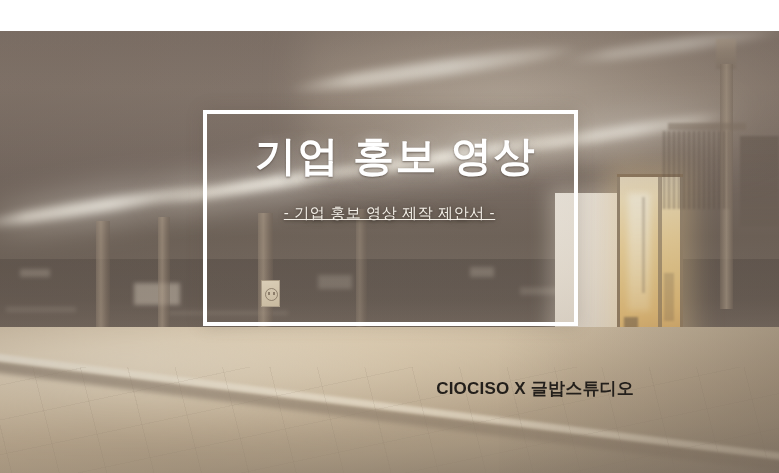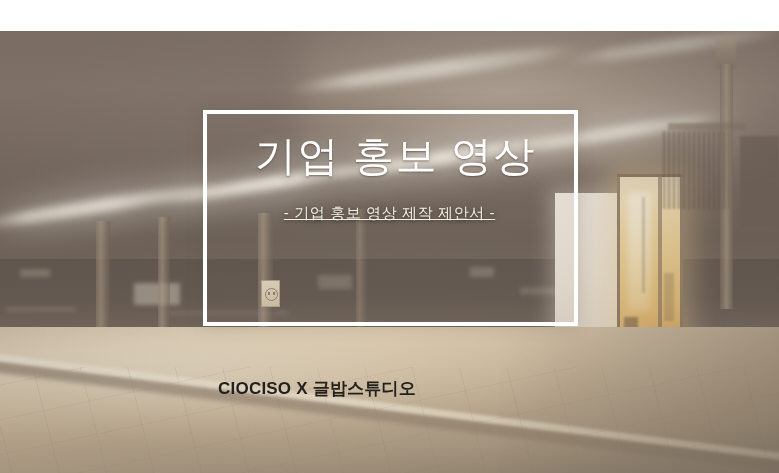--- a/index.html
+++ b/index.html
@@ -258,21 +258,21 @@
   
   .text-block {
     position:absolute; left:0; top:131px;
     width:779px;
     text-align:center;
     z-index:30;
   }
   .title-line {
     color:#ffffff;
     font-size:41px;
-    font-weight:normal;
+    font-weight:bold;
     line-height:50px;
     letter-spacing:1.5px;
     text-shadow:
       0 1px 2px rgba(58,48,40,.55),
       0 0 12px rgba(255,252,244,.35),
       0 3px 9px rgba(58,48,40,.30);
     padding-left: 12px;
   }
   .subtitle {
     margin-top:23px;
@@ -281,21 +281,21 @@
     font-weight:normal;
     letter-spacing:.6px;
     text-shadow:0 1px 3px rgba(54,45,38,.70), 0 0 8px rgba(58,48,40,.45);
     text-decoration:underline;
   }
 
   
   .credit {
     position:absolute; left:0; top:377px;
     width:634px;
-    text-align:center;
+    text-align:right;
     color:#231f1b;
     font-size:17px;
     font-weight:bold;
     letter-spacing:.2px;
     z-index:30;
   }
 </style>
 </head>
 <body>
 

